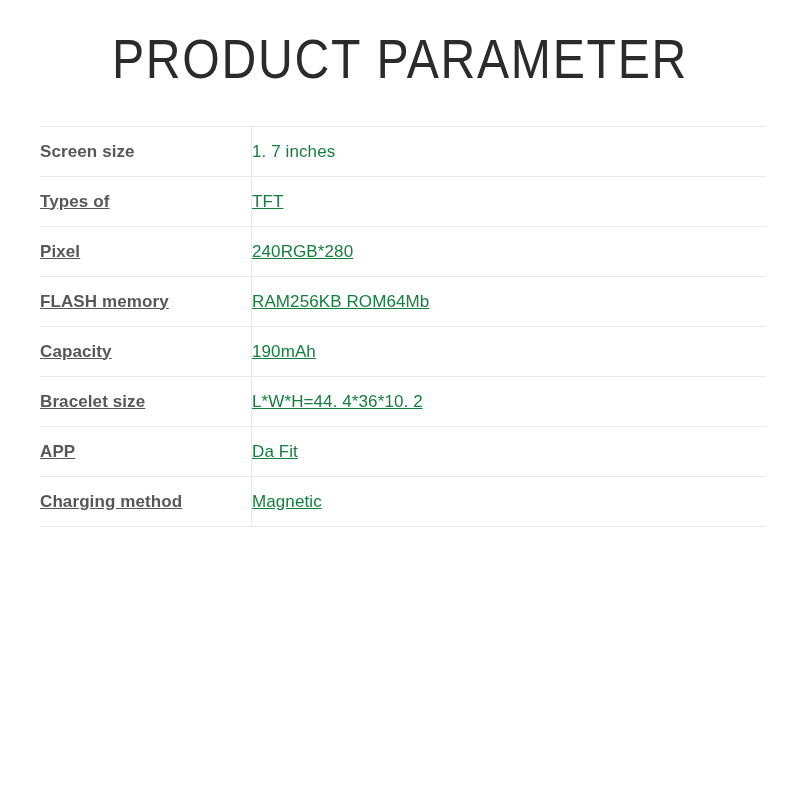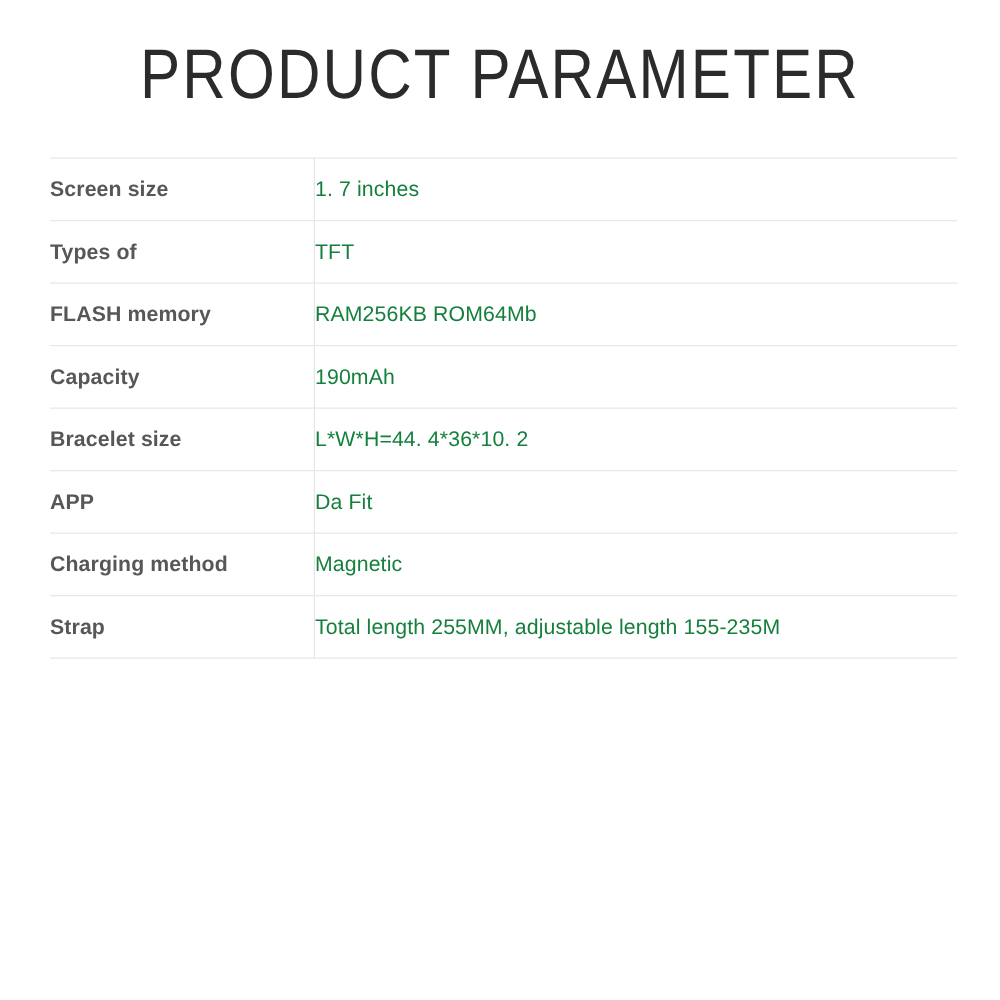--- a/index.html
+++ b/index.html
@@ -55,20 +55,21 @@
 
   .spec-table td {
     padding: 0;
     vertical-align: middle;
     border-top: 1px solid #e8e8e8;
     border-bottom: 1px solid #e8e8e8;
   }
 
   .spec-table tr + tr td {
     border-top: none;
+    text-decoration: underline;
   }
 
   .cell-label {
     width: 211px;
     padding-left: 20px;
     font-size: 17px;
     font-weight: bold;
     color: #575757;
     letter-spacing: 0.1px;
     border-right: 1px solid #e6e6e6;
@@ -108,20 +109,24 @@
       <tr>
         <td class="cell-label">Screen size</td>
         <td class="cell-value">1. 7 inches</td>
       </tr>
 
       <tr>
         <td class="cell-label">Types of</td>
         <td class="cell-value">TFT</td>
       </tr>
 
+      <tr>
+        <td class="cell-label">Pixel</td>
+        <td class="cell-value">240RGB*280</td>
+      </tr>
 
 
       <tr>
         <td class="cell-label">FLASH memory</td>
         <td class="cell-value">RAM256KB ROM64Mb</td>
       </tr>
 
       <tr>
         <td class="cell-label">Capacity</td>
         <td class="cell-value">190mAh</td>
@@ -136,22 +141,18 @@
       <tr>
         <td class="cell-label">APP</td>
         <td class="cell-value">Da Fit</td>
       </tr>
 
       <tr>
         <td class="cell-label">Charging method</td>
         <td class="cell-value">Magnetic</td>
       </tr>
 
-      <tr>
-        <td class="cell-label">Strap</td>
-        <td class="cell-value">Total length 255MM, adjustable length 155-235M</td>
-      </tr>
 
 
     </tbody>
   </table>
 
 </div>
 
 </body></html>

